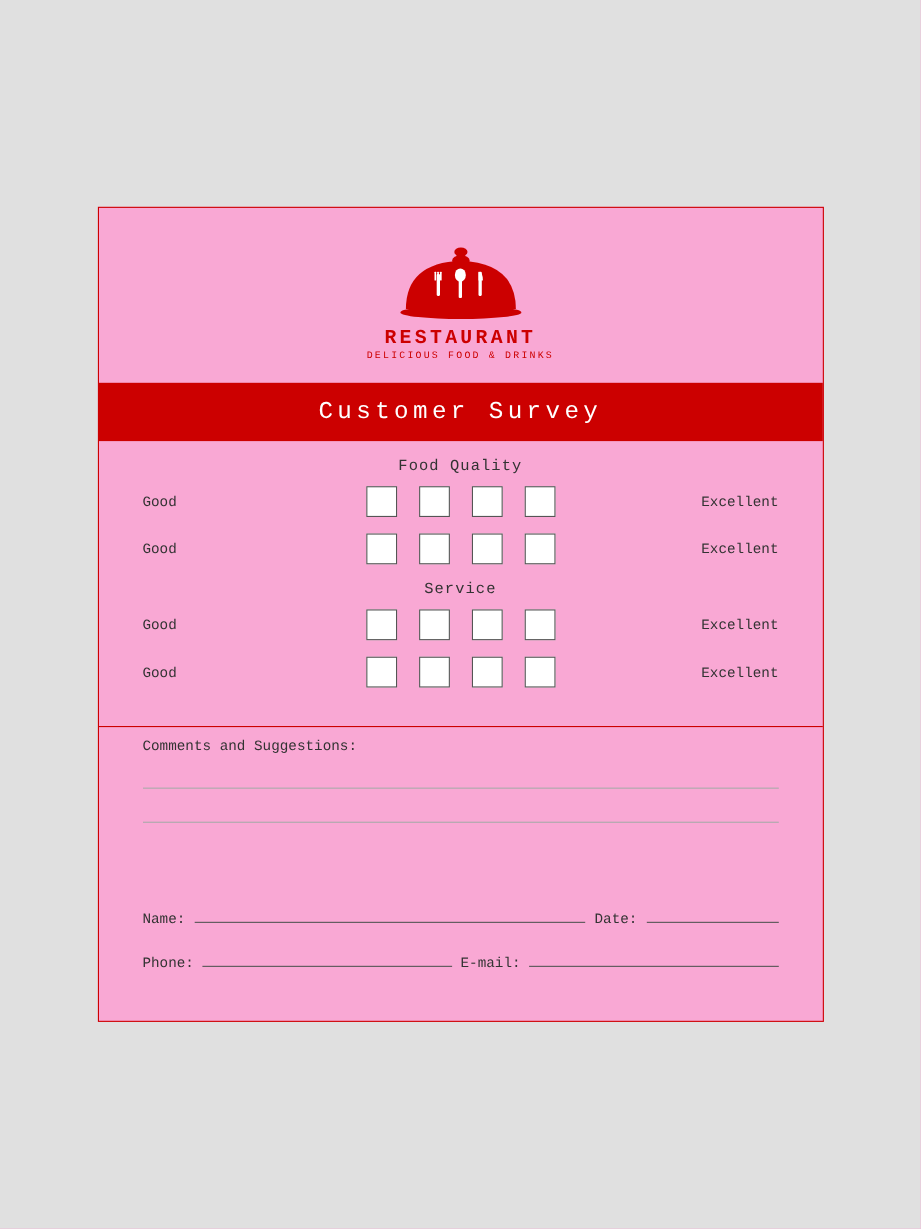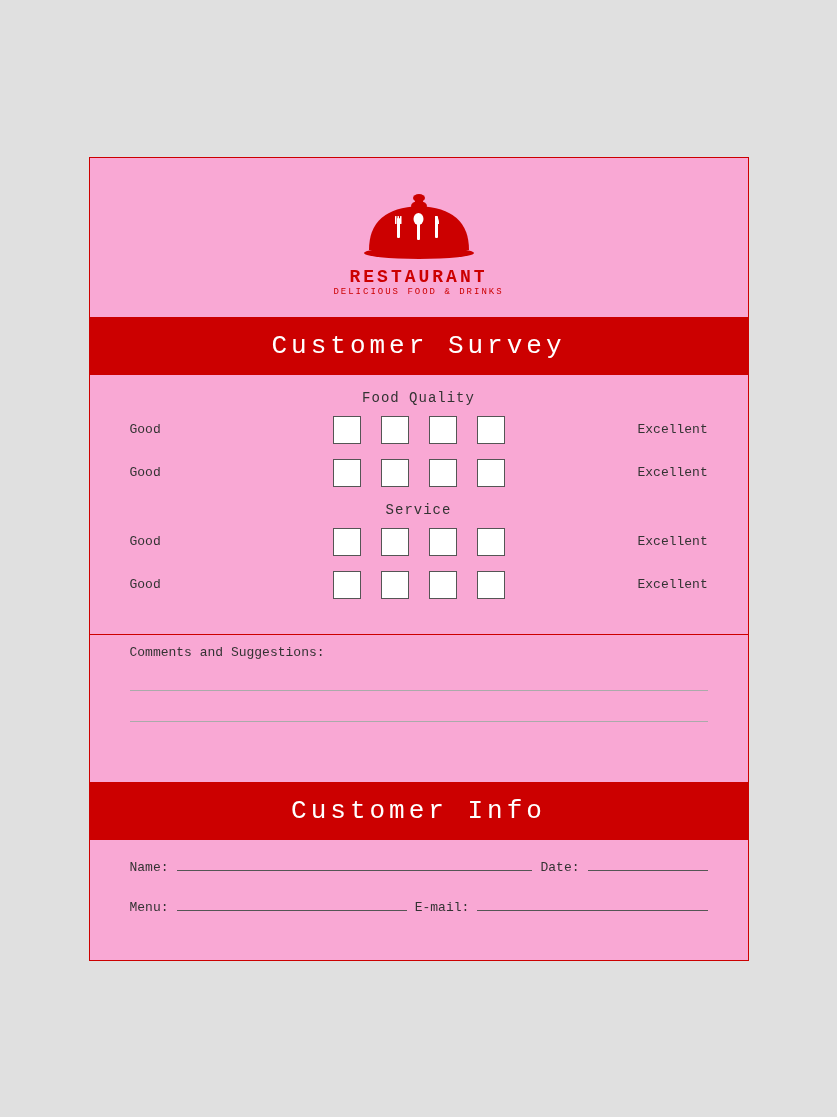--- a/index.html
+++ b/index.html
@@ -47,21 +47,21 @@
       color: #cc0000;
       font-size: 9px;
       letter-spacing: 2px;
       text-align: center;
       font-family: 'Courier New', Courier, monospace;
     }
     .red-banner {
       background: #cc0000;
       color: #fff;
       text-align: center;
-      font-size: 26px;
+      font-size: 22px;
       letter-spacing: 4px;
       padding: 14px 0;
       font-family: 'Courier New', Courier, monospace;
     }
     .survey-section {
       padding: 15px 40px 20px;
       border-bottom: 1px solid #cc0000;
     }
     .rating-group {
       margin-bottom: 10px;
@@ -235,30 +235,29 @@
     </div>
 
   </div>
 
   <div class="comments-section">
     <div class="comments-label">Comments and Suggestions:</div>
     <div class="comment-line"></div>
     <div class="comment-line"></div>
   </div>
 
-  <div class="red-banner">Customer Info</div>
 
   <div class="info-section">
     <div class="info-row">
       <span class="info-label">Name:</span>
       <div class="info-line"></div>
       <span class="info-label">Date:</span>
       <div class="info-line-short"></div>
     </div>
     <div class="info-row">
-      <span class="info-label">Menu:</span>
+      <span class="info-label">Phone:</span>
       <div class="info-line"></div>
       <span class="info-label">E-mail:</span>
       <div class="info-line"></div>
     </div>
   </div>
 
 </div>
 
 </body></html>

